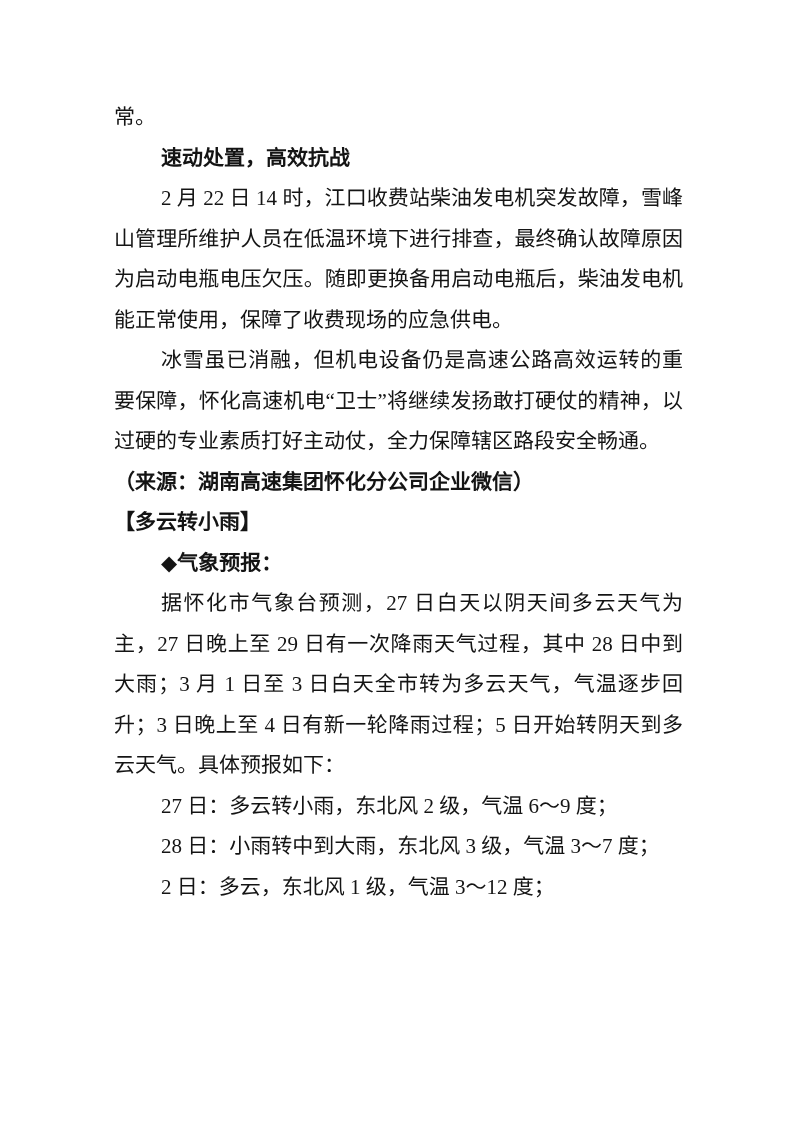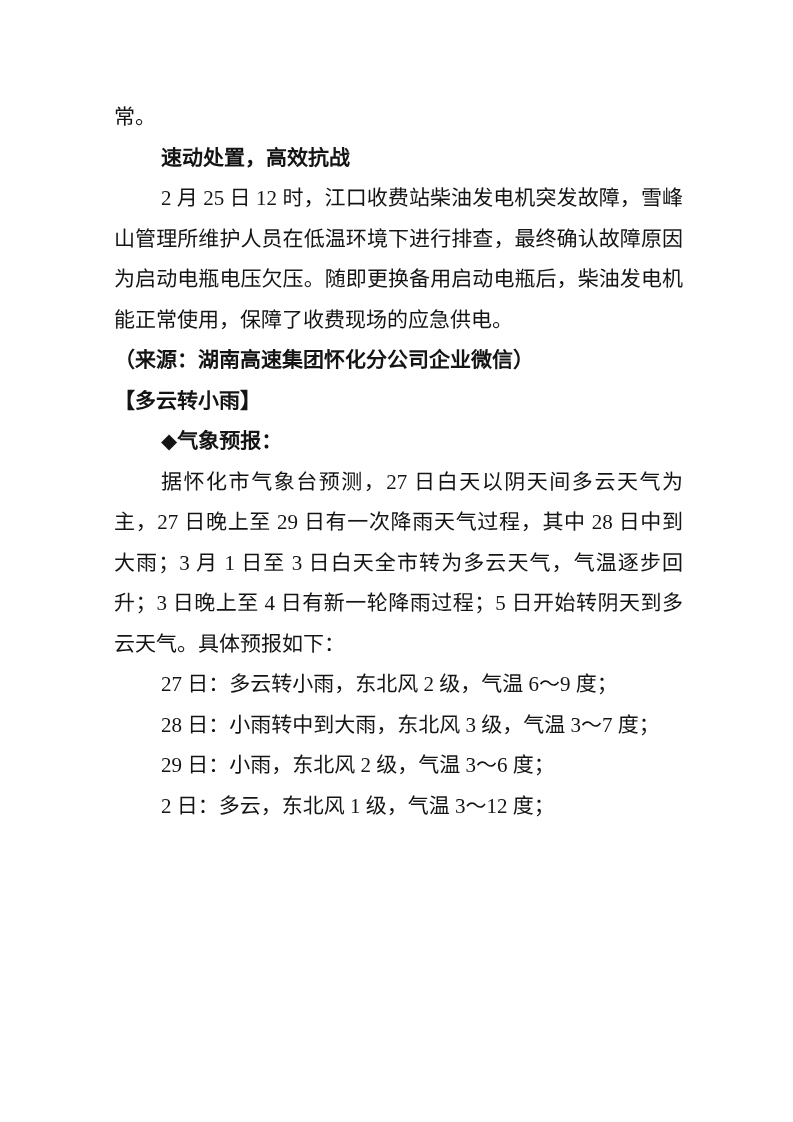--- a/index.html
+++ b/index.html
@@ -45,32 +45,32 @@
   }
 </style>
 </head>
 <body>
 
 <div class="page">
   <p>常。</p>
 
   <p class="h-sans indent">速动处置，高效抗战</p>
 
-  <p class="indent">2 月 25 日 12 时，江口收费站柴油发电机突发故障，雪峰山管理所维护人员在低温环境下进行排查，最终确认故障原因为启动电瓶电压欠压。随即更换备用启动电瓶后，柴油发电机能正常使用，保障了收费现场的应急供电。</p>
+  <p class="indent">2 月 22 日 14 时，江口收费站柴油发电机突发故障，雪峰山管理所维护人员在低温环境下进行排查，最终确认故障原因为启动电瓶电压欠压。随即更换备用启动电瓶后，柴油发电机能正常使用，保障了收费现场的应急供电。</p>
 
+  <p class="indent">冰雪虽已消融，但机电设备仍是高速公路高效运转的重要保障，怀化高速机电“卫士”将继续发扬敢打硬仗的精神，以过硬的专业素质打好主动仗，全力保障辖区路段安全畅通。</p>
 
   <p class="source">（来源：湖南高速集团怀化分公司企业微信）</p>
 
   <p class="h-sans">【多云转小雨】</p>
 
   <p class="bullet-h indent">◆气象预报：</p>
 
   <p class="indent">据怀化市气象台预测，27 日白天以阴天间多云天气为主，27 日晚上至 29 日有一次降雨天气过程，其中 28 日中到大雨；3 月 1 日至 3 日白天全市转为多云天气，气温逐步回升；3 日晚上至 4 日有新一轮降雨过程；5 日开始转阴天到多云天气。具体预报如下：</p>
 
   <p class="indent">27 日：多云转小雨，东北风 2 级，气温 6～9 度；</p>
 
   <p class="indent">28 日：小雨转中到大雨，东北风 3 级，气温 3～7 度；</p>
 
-  <p class="indent">29 日：小雨，东北风 2 级，气温 3～6 度；</p>
 
 
   <p class="indent">2 日：多云，东北风 1 级，气温 3～12 度；</p>
 </div>
 
 </body></html>

